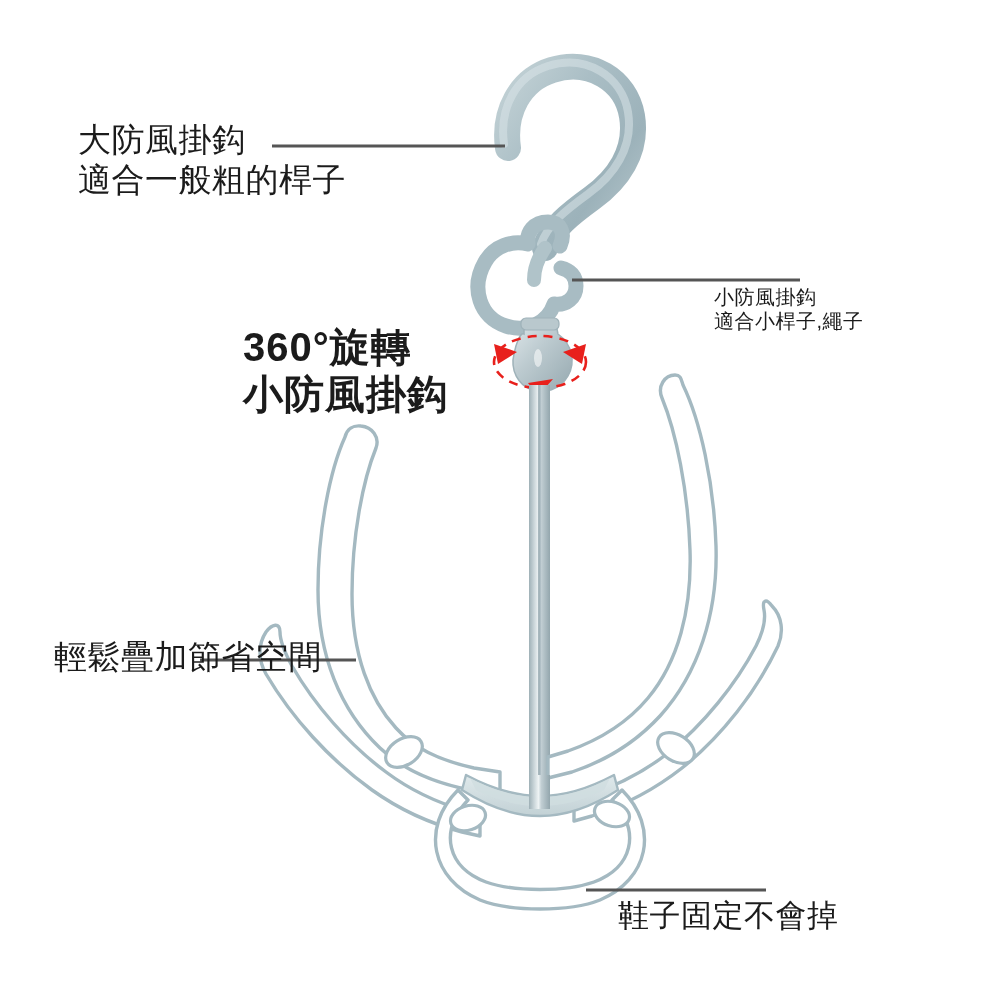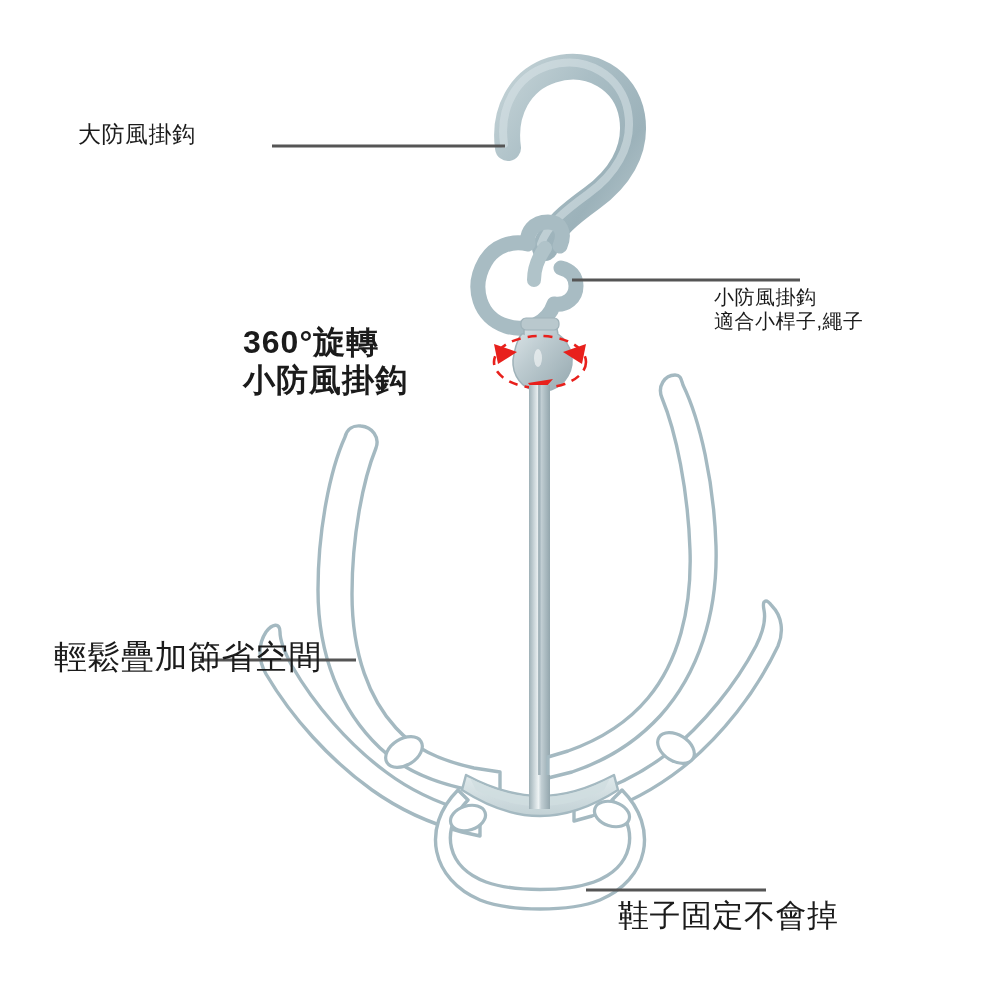--- a/index.html
+++ b/index.html
@@ -31,31 +31,31 @@
     white-space: nowrap;
     letter-spacing: 0.5px;
   }
   .callout .line1,
   .callout .line2 {
     display: block;
   }
   .c-topleft {
     left: 78px;
     top: 120px;
-    font-size: 23px;
+    font-size: 33px;
   }
   .c-smallhook {
     left: 714px;
     top: 285px;
     font-size: 20px;
   }
   .c-rotate {
     left: 243px;
     top: 324px;
-    font-size: 32px;
+    font-size: 40px;
     font-weight: bold;
     letter-spacing: 1px;
     line-height: 1.18;
   }
   .c-doublehook {
     left: 54px;
     top: 637px;
     font-size: 33px;
   }
   .c-stack {
@@ -230,20 +230,21 @@
     <g>
       <line x1="272" y1="146" x2="505" y2="146" stroke="#555555" stroke-width="3"></line>
       <line x1="572" y1="280" x2="800" y2="280" stroke="#555555" stroke-width="3"></line>
       <line x1="200" y1="660" x2="356" y2="660" stroke="#555555" stroke-width="3"></line>
       <line x1="586" y1="890" x2="766" y2="890" stroke="#555555" stroke-width="3"></line>
     </g>
   </svg>
 
   <div class="callout c-topleft">
     <span class="line1">大防風掛鈎</span>
+    <span class="line2">適合一般粗的桿子</span>
   </div>
 
   <div class="callout c-smallhook">
     <span class="line1">小防風掛鈎</span>
     <span class="line2">適合小桿子,繩子</span>
   </div>
 
   <div class="callout c-rotate">
     <span class="line1">360°旋轉</span>
     <span class="line2">小防風掛鈎</span>

